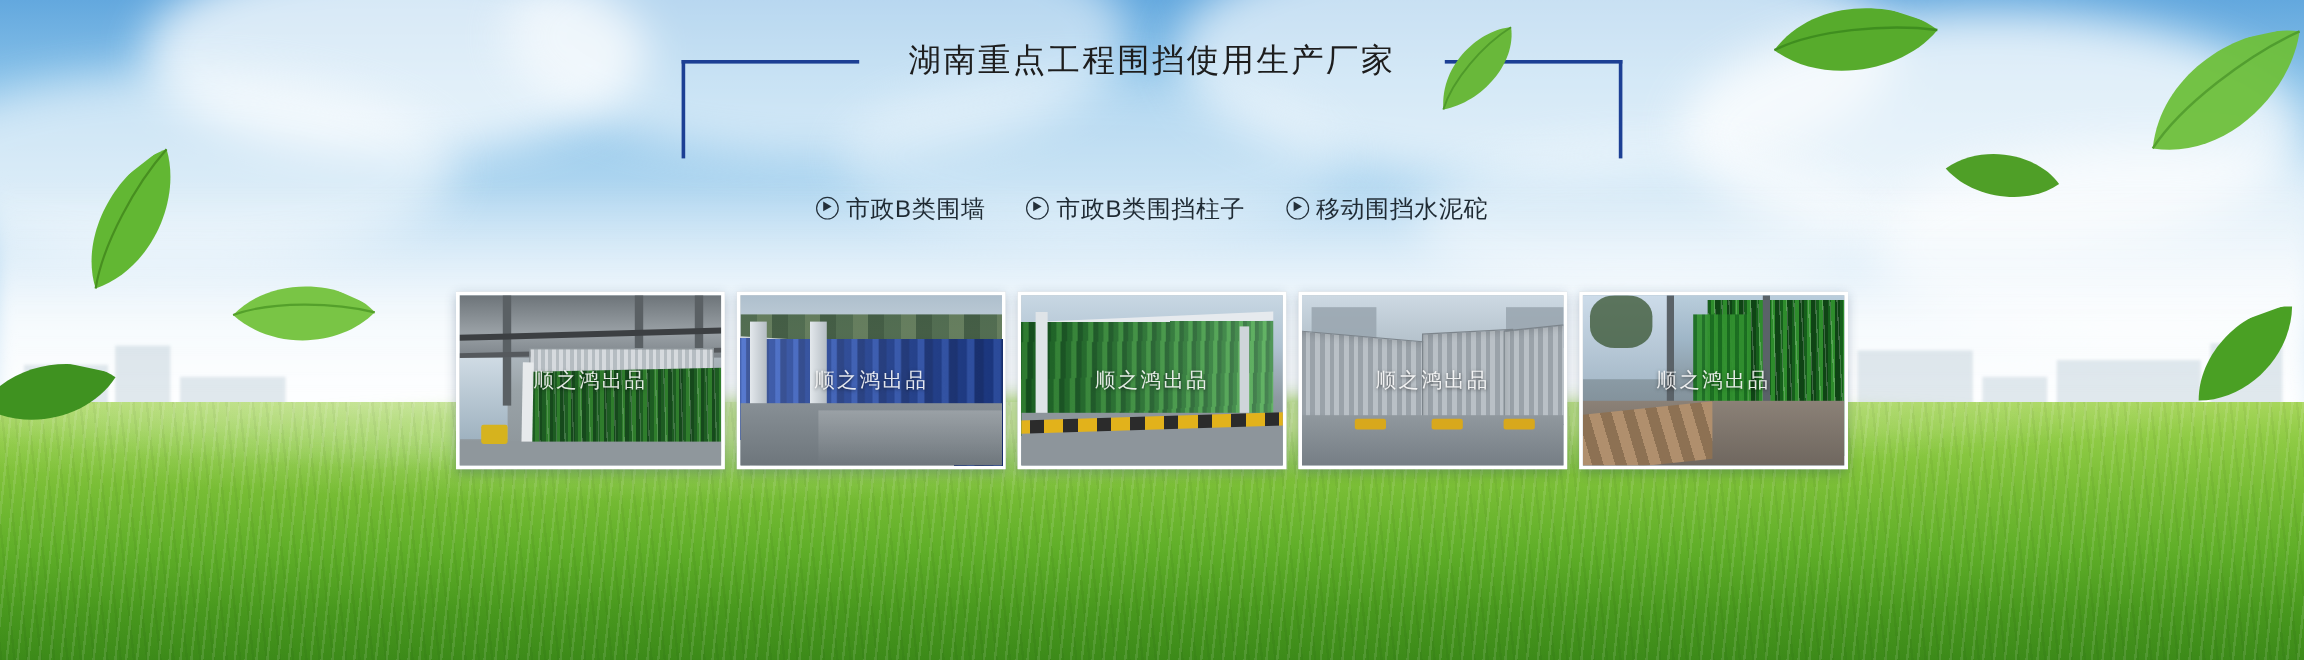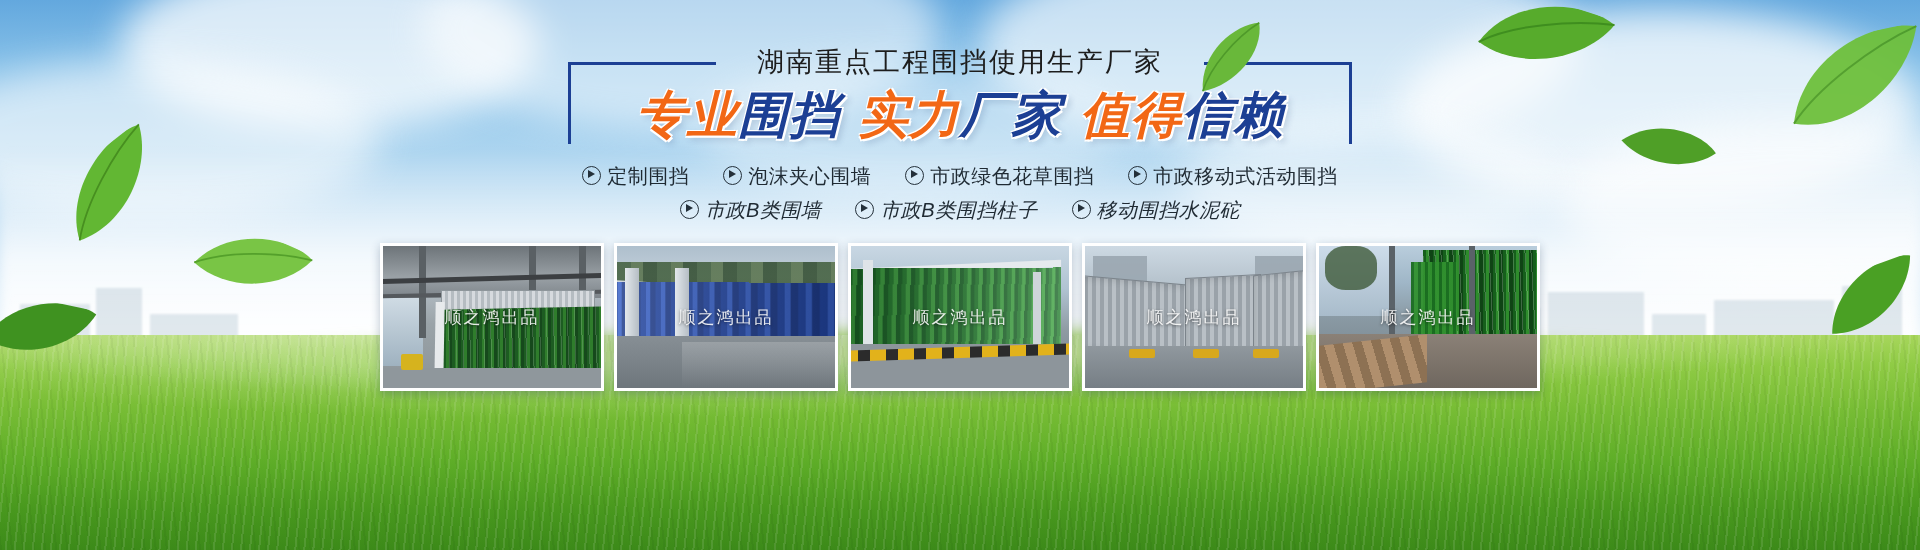--- a/index.html
+++ b/index.html
@@ -64,21 +64,21 @@
       repeating-linear-gradient(84deg, rgba(0,0,0,.12) 0 2px, rgba(0,0,0,0) 2px 11px);
   }
   .grass-sheen{position:absolute;left:0;right:0;top:0;height:90px;
     background:radial-gradient(ellipse 70% 100% at 45% 0%, rgba(255,255,255,.45), rgba(255,255,255,0) 75%);}
 
   
   .leaf{position:absolute;pointer-events:none;}
   .leaf svg{display:block;}
 
   
-  .headline-wrap{position:absolute;left:0;right:0;top:48px;text-align:center;}
+  .headline-wrap{position:absolute;left:0;right:0;top:36px;text-align:center;}
 
   .bracket{
     position:relative;width:784px;height:96px;margin:0 auto;
     box-sizing:border-box;
   }
   .bracket:before,.bracket:after{
     content:"";position:absolute;top:14px;bottom:0;width:3px;background:#1c3f94;
   }
   .bracket:before{left:0;}
   .bracket:after{right:0;}
@@ -261,30 +261,24 @@
     <div class="grass-tex"></div>
   </div>
 
   <div class="headline-wrap">
     <div class="bracket">
       <div class="brk-t l"></div>
       <div class="brk-t r"></div>
 
       <div class="subtitle">湖南重点工程围挡使用生产厂家</div>
 
-      <div class="main-title">
-        <span class="mt-orange">专业</span><span class="mt-blue">围挡</span><span class="mt-gap"></span><span class="mt-orange">实力</span><span class="mt-blue">厂家</span><span class="mt-gap"></span><span class="mt-orange">值得</span><span class="mt-blue">信赖</span>
-      </div>
     </div>
   </div>
 
   <div class="features">
-    <div class="feat-row">
-      <span class="feat"><i class="play"></i><span>定制围挡</span></span><span class="feat"><i class="play"></i><span>泡沫夹心围墙</span></span><span class="feat"><i class="play"></i><span>市政绿色花草围挡</span></span><span class="feat"><i class="play"></i><span>市政移动式活动围挡</span></span>
-    </div>
     <div class="feat-row">
       <span class="feat"><i class="play"></i><span>市政B类围墙</span></span><span class="feat"><i class="play"></i><span>市政B类围挡柱子</span></span><span class="feat"><i class="play"></i><span>移动围挡水泥砣</span></span>
     </div>
   </div>
 
   <div class="strip">
 
     <div class="card">
       <div class="photo p1">
         <div class="sky"></div>

